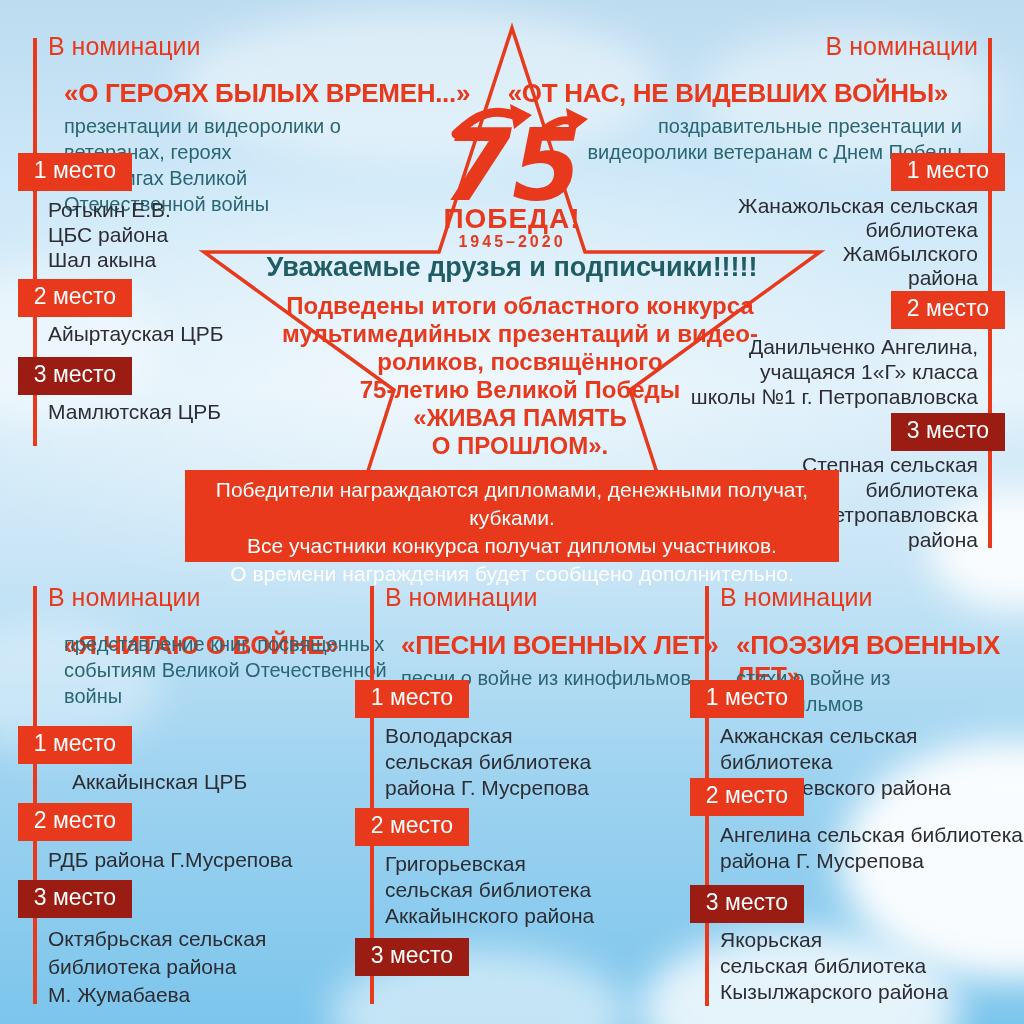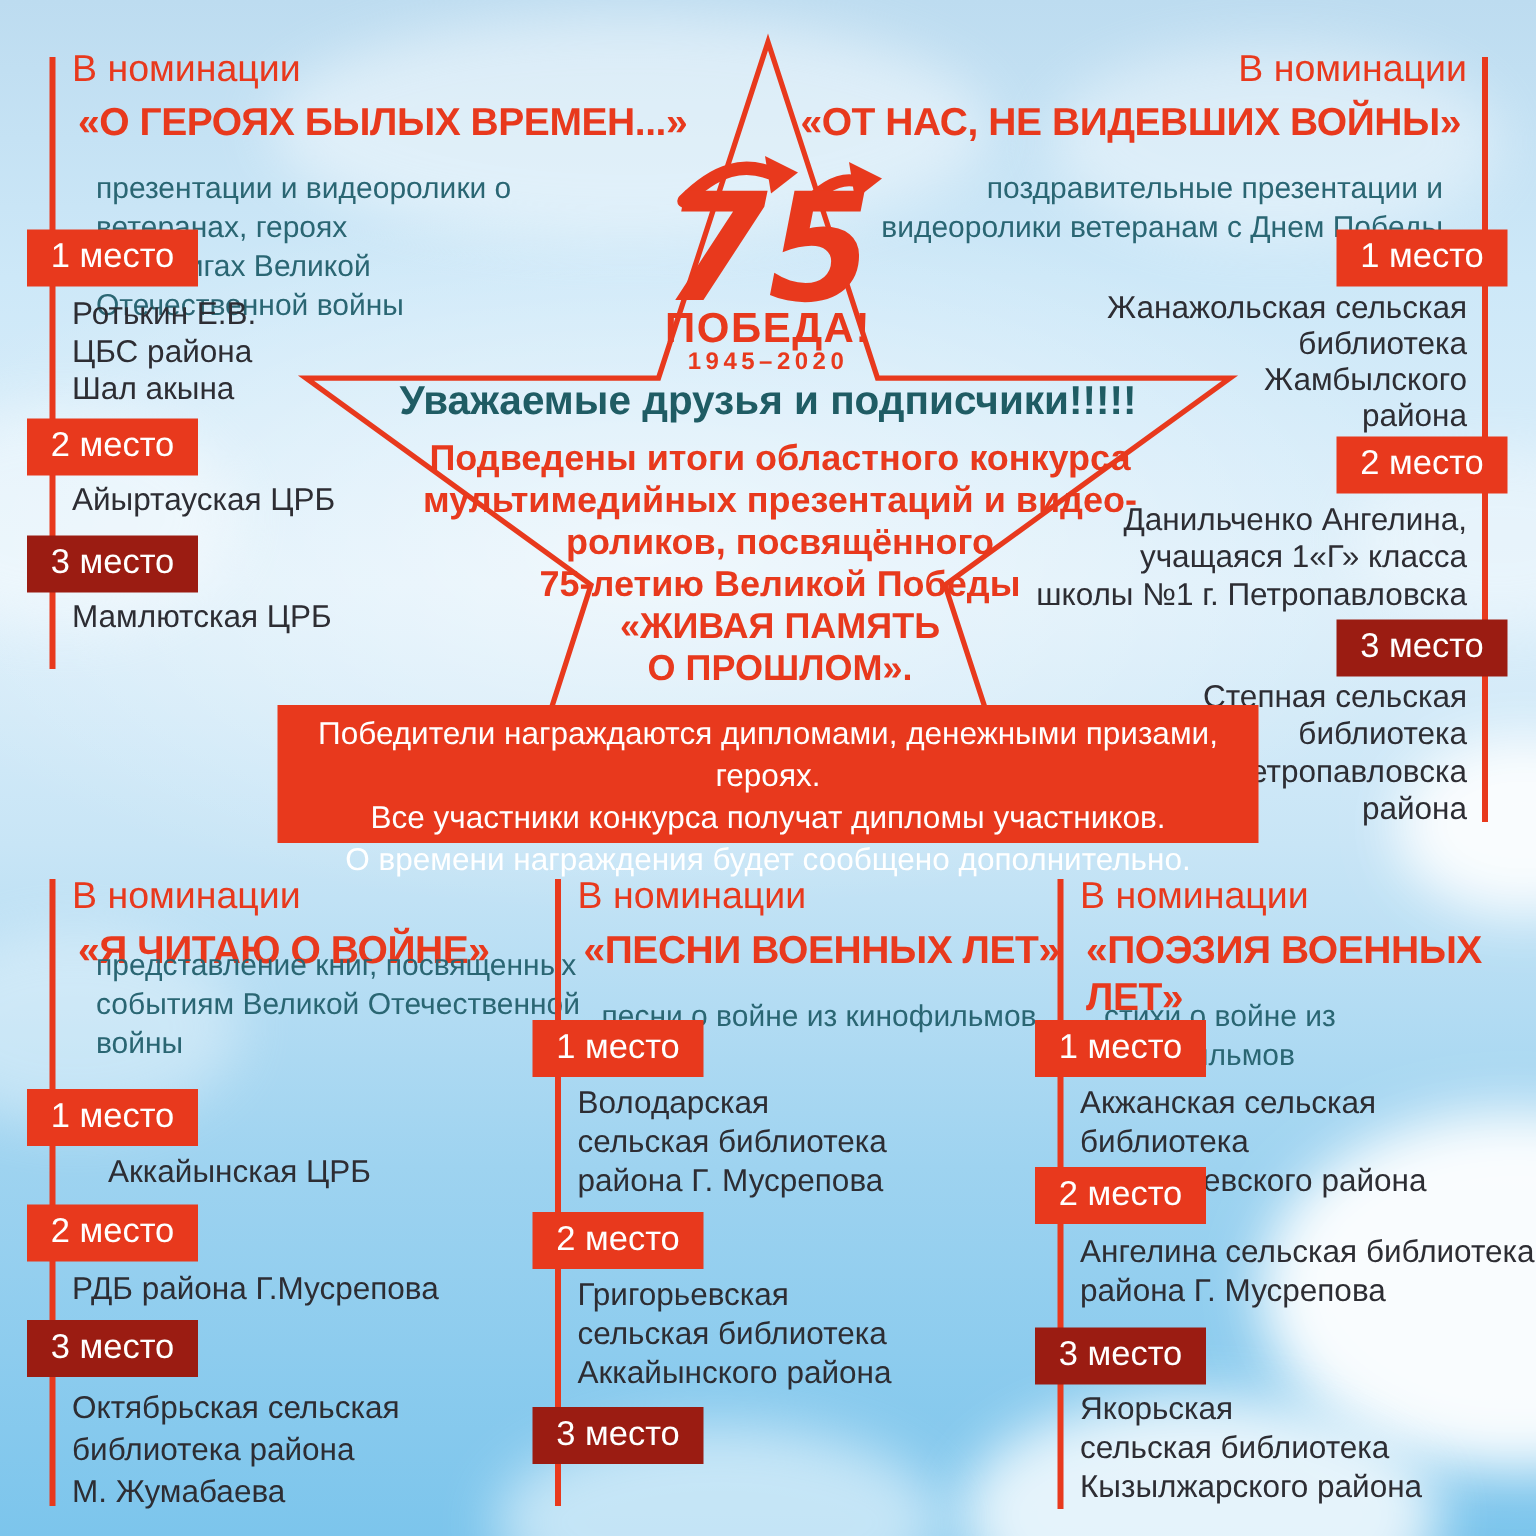--- a/index.html
+++ b/index.html
@@ -32,21 +32,21 @@
     font-weight:bold;font-size:27px;color:#1f5c64;}
   .intro{position:absolute;left:0;right:0;top:292px;text-align:center;z-index:2;
     font-weight:bold;font-size:24px;line-height:28px;color:#e8391d;padding-left:16px;}
   .banner{position:absolute;left:185px;top:470px;width:654px;height:92px;z-index:3;
     background:#e8391d;color:#fff;text-align:center;font-size:21px;line-height:28px;
     padding-top:6px;box-sizing:border-box;}
 
   .nom{position:absolute;inset:0;z-index:2;}
   .vline{position:absolute;width:4px;background:#e8391d;}
   .nlabel{position:absolute;font-size:25px;color:#e8391d;}
-  .ntitle{position:absolute;font-size:26px;font-weight:bold;color:#e8391d;margin:4px;letter-spacing:-0.3px;white-space:pre-line;}
+  .ntitle{position:absolute;font-size:26px;font-weight:bold;color:#e8391d;margin:16px;letter-spacing:-0.3px;white-space:pre-line;}
   .ndesc{position:absolute;font-size:20px;line-height:26px;color:#2a6673;margin:16px;white-space:pre-line;}
   .badge{position:absolute;width:114px;background:#e8391d;color:#fff;font-size:23px;
     text-align:center;padding:4px 0 7px;box-sizing:content-box;}
   .badge.third{background:#9b1c12;}
   .winner{position:absolute;font-size:21px;line-height:25px;color:#2d2d33;white-space:pre-line;}
 
   
   .tl .vline{left:33px;top:38px;height:408px;}
   .tl .nlabel{left:48px;top:32px;}
   .tl .ntitle{left:48px;top:62px;}
@@ -54,21 +54,21 @@
   .tl .b1{left:18px;top:153px;}
   .tl .w1{left:48px;top:197px;}
   .tl .b2{left:18px;top:279px;}
   .tl .w2{left:48px;top:321px;}
   .tl .b3{left:18px;top:357px;}
   .tl .w3{left:48px;top:399px;}
 
   
   .tr .vline{left:988px;top:38px;height:510px;}
   .tr .nlabel{right:46px;top:32px;text-align:right;}
-  .tr .ntitle{right:46px;top:62px;text-align:center;}
+  .tr .ntitle{right:60px;top:62px;text-align:center;}
   .tr .ndesc{right:46px;top:97px;text-align:right;}
   .tr .winner{text-align:right;}
   .tr .b1{right:19px;top:153px;}
   .tr .w1{right:46px;top:194px;line-height:24px;}
   .tr .b2{right:19px;top:291px;}
   .tr .w2{right:46px;top:334px;}
   .tr .b3{right:19px;top:413px;}
   .tr .w3{right:46px;top:452px;}
 
   
@@ -140,21 +140,21 @@
   <div class="intro">
     <div>Подведены итоги областного конкурса</div>
     <div>мультимедийных презентаций и видео-</div>
     <div>роликов, посвящённого</div>
     <div>75-летию Великой Победы</div>
     <div>«ЖИВАЯ ПАМЯТЬ</div>
     <div>О ПРОШЛОМ».</div>
   </div>
 
   <div class="banner">
-    <div>Победители награждаются дипломами, денежными призами, героях.</div>
+    <div>Победители награждаются дипломами, денежными получат, кубками.</div>
     <div>Все участники конкурса получат дипломы участников.</div>
     <div>О времени награждения будет сообщено дополнительно.</div>
   </div>
 
   <section class="nom tl">
     <span class="vline"></span>
     <div class="nlabel">В номинации</div>
     <h2 class="ntitle">«О ГЕРОЯХ БЫЛЫХ ВРЕМЕН...»</h2>
     <p class="ndesc">презентации и видеоролики о ветеранах, героях
 и подвигах Великой Отечественной войны</p>

